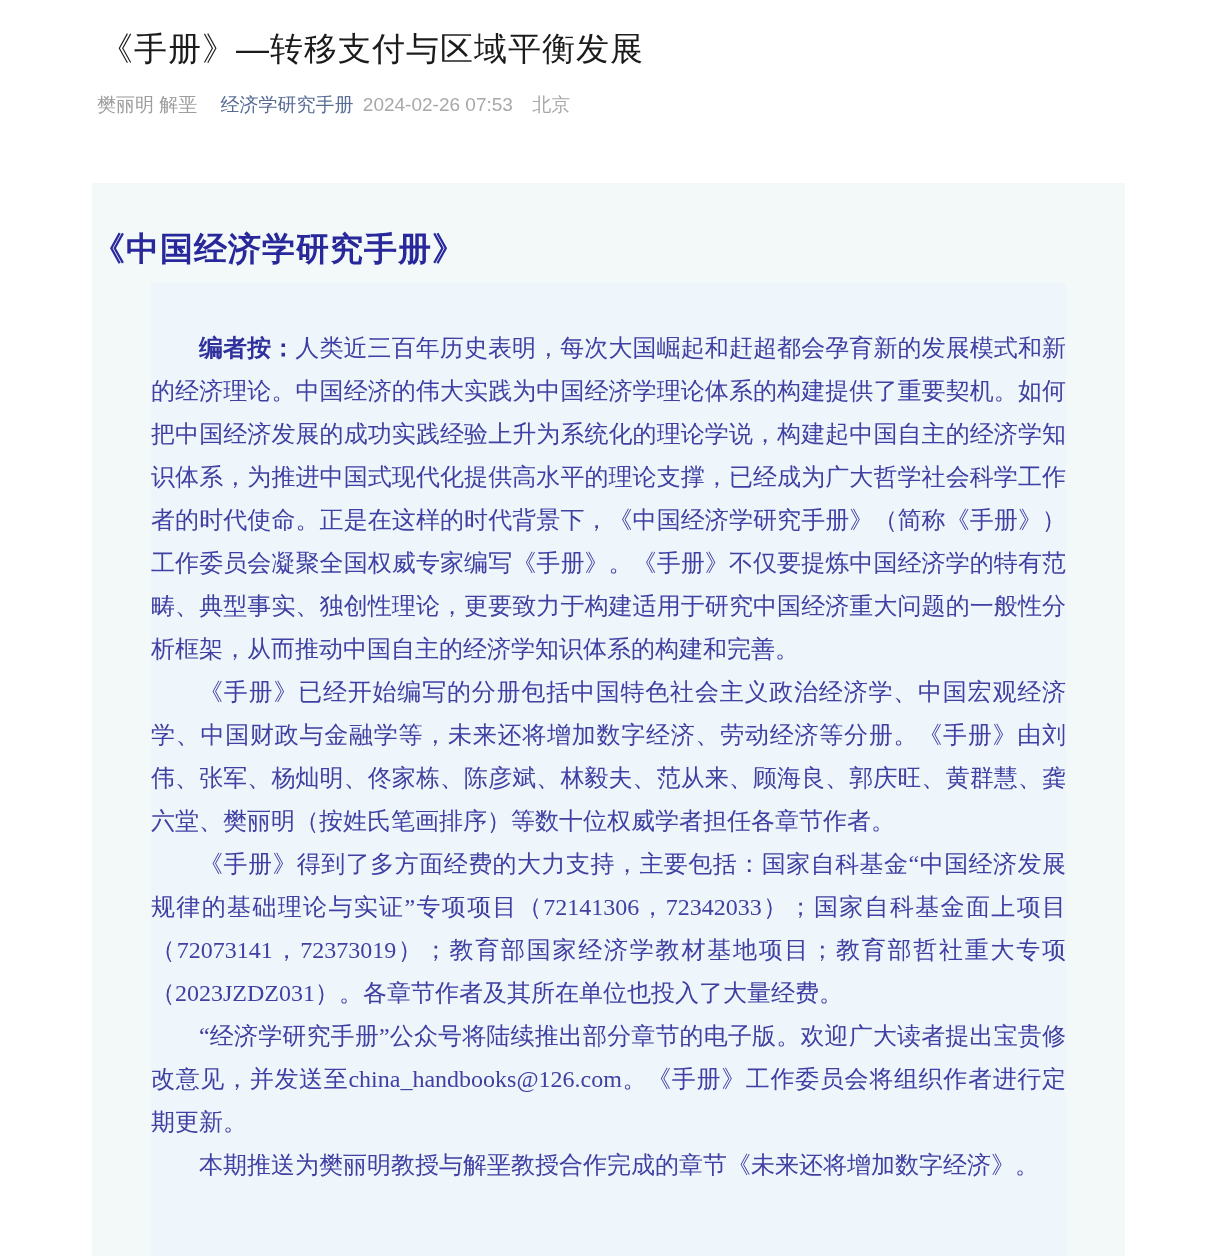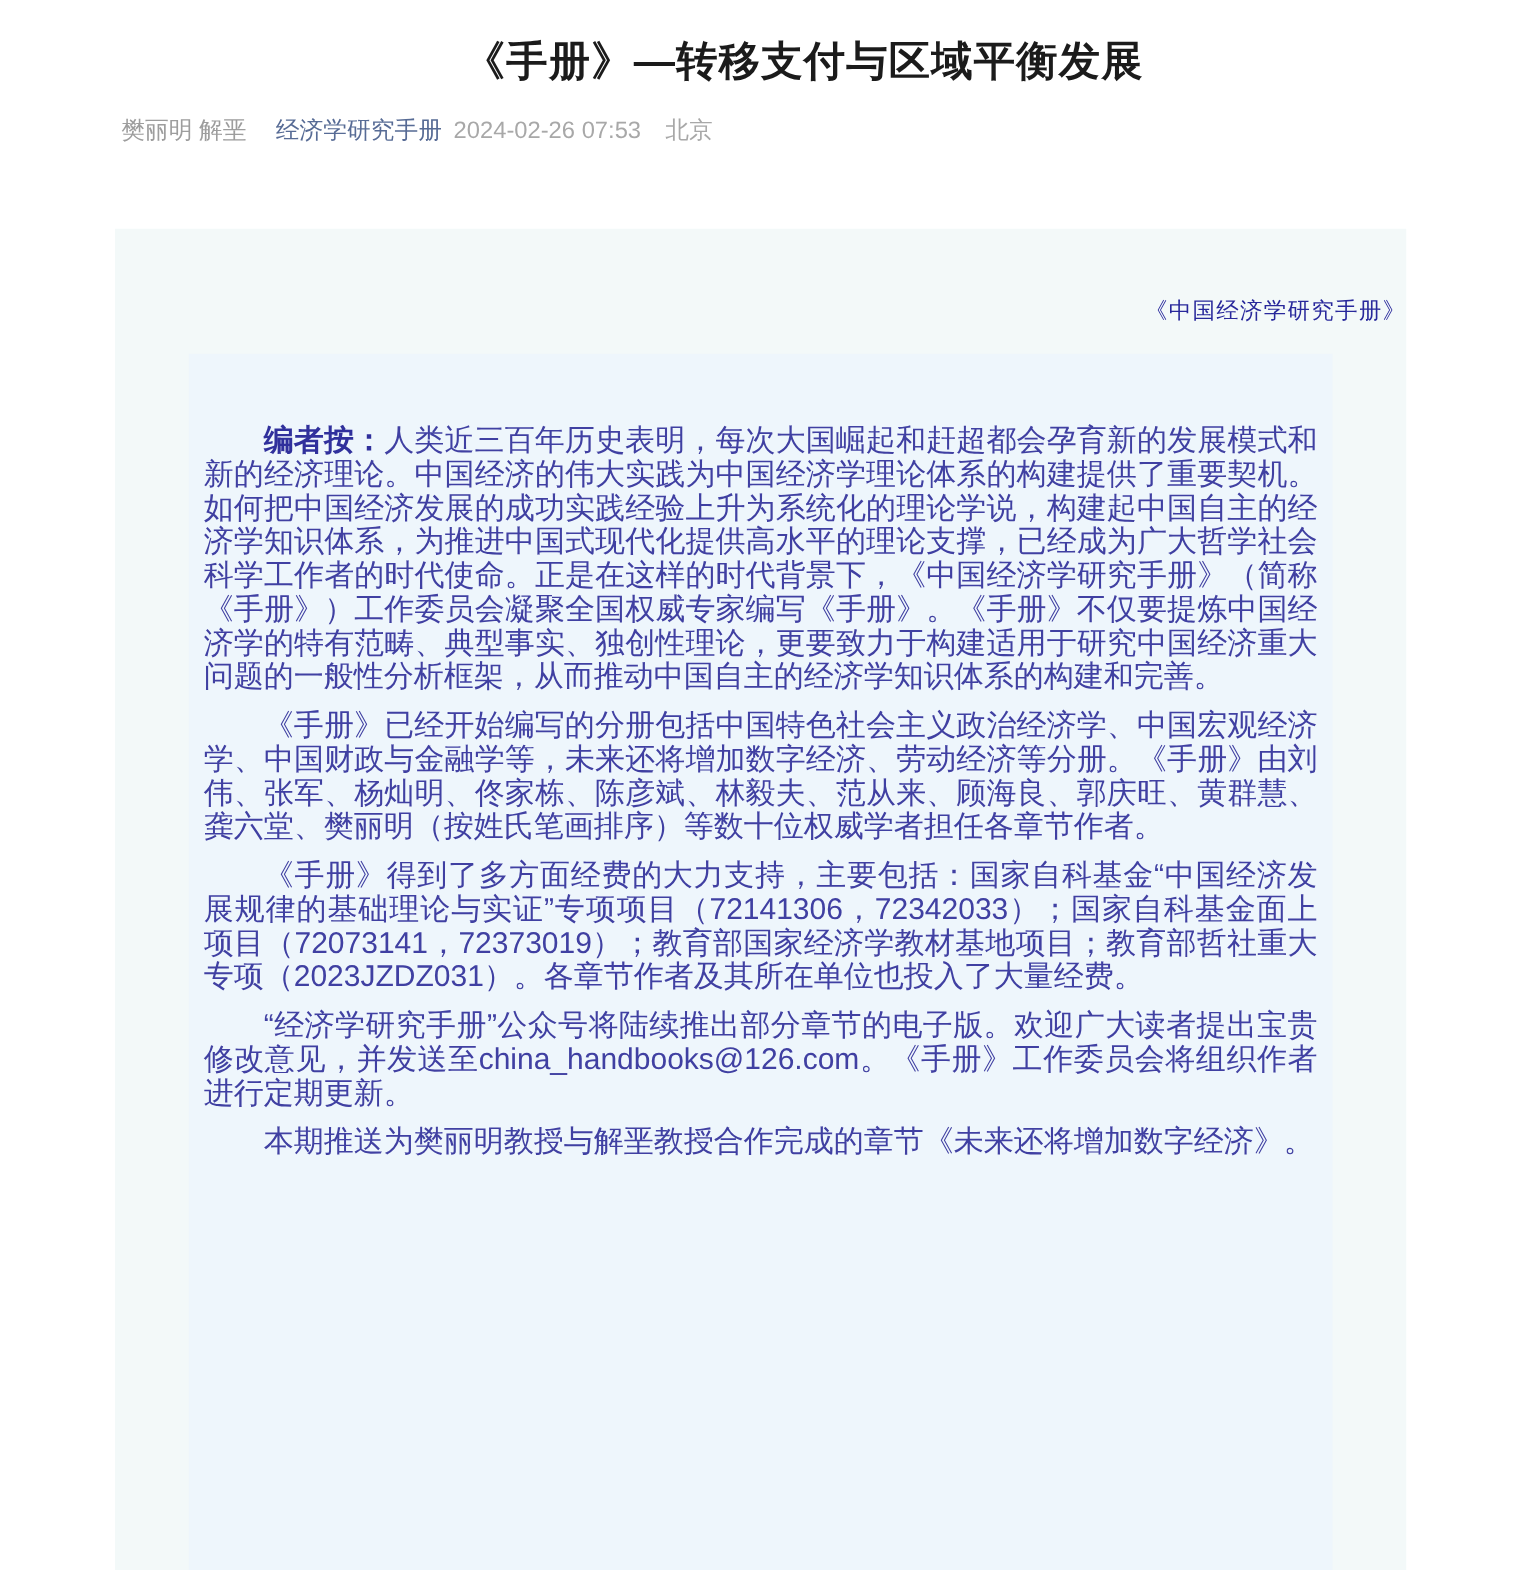--- a/index.html
+++ b/index.html
@@ -22,24 +22,23 @@
     overflow: hidden;
     background: var(--page-bg);
     font-family: "Liberation Sans", sans-serif;
     position: relative;
   }
   .article-title {
     margin: 0;
     padding: 30px 44px 0 100px;
     font-size: 33px;
     line-height: 1.15;
-    font-weight: 700;
+    font-weight: 400;
     letter-spacing: 1px;
     color: var(--title-color);
-    text-align: center;
   }
   .byline {
     margin: 26px 100px 0 97px;
     font-size: 19px;
     line-height: 1.2;
     color: var(--byline-gray);
     white-space: nowrap;
   }
   .byline .authors { color: var(--byline-gray); }
   .byline .account-link {
@@ -59,43 +58,43 @@
   }
   .outer-card {
     margin: 66px 0 0 92px;
     width: 1033px;
     min-height: 1100px;
     background: var(--outer-bg);
     padding-top: 49px;
   }
   .handbook-title {
     margin: 0;
-    text-align: right;
-    font-size: 18px;
+    text-align: left;
+    font-size: 33px;
     line-height: 33px;
-    font-weight: 400;
+    font-weight: 700;
     letter-spacing: 1px;
     color: var(--handbook-title-color);
     font-family: "Liberation Sans", sans-serif;
   }
   .inner-panel {
     margin: 18px auto 0 auto;
     width: 915px;
     background: var(--inner-bg);
     padding: 44px 0 80px 0;
     min-height: 980px;
   }
   .inner-panel p {
-    margin: 12px;
+    margin: 0;
     font-size: 24px;
-    line-height: 27px;
+    line-height: 43px;
     text-indent: 2em;
     text-align: justify;
     color: var(--body-text);
-    font-family: Liberation Sans, sans-serif;
+    font-family: Liberation Serif, serif;
   }
   .editor-note-label {
     font-weight: 700;
     color: var(--editor-label-color);
   }
 </style>
 </head>
 <body>
 
 <h1 class="article-title">《手册》—转移支付与区域平衡发展</h1>

